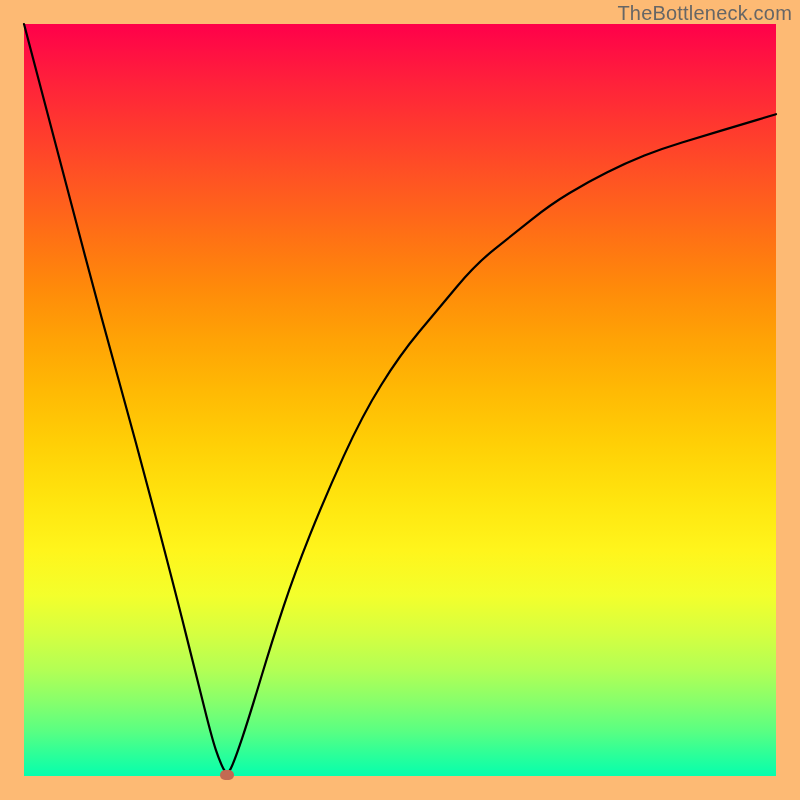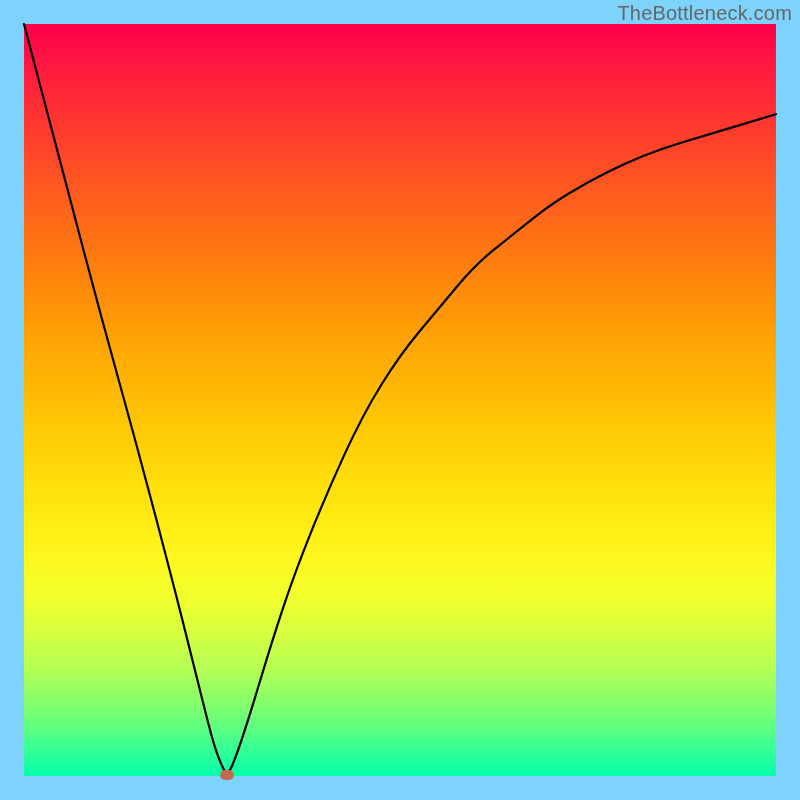--- a/index.html
+++ b/index.html
@@ -10,21 +10,21 @@
     background: #000;
     font-family: Arial, Helvetica, sans-serif;
     overflow: hidden;
   }
   .frame {
     position: absolute;
     top: 0;
     left: 0;
     width: 800px;
     height: 800px;
-    background: #7dd3fc;
+    background: #fdba74;
   }
   .plot-area {
     position: absolute;
     left: 24px;
     top: 24px;
     width: 752px;
     height: 752px;
     
     background: linear-gradient(
       to bottom,

